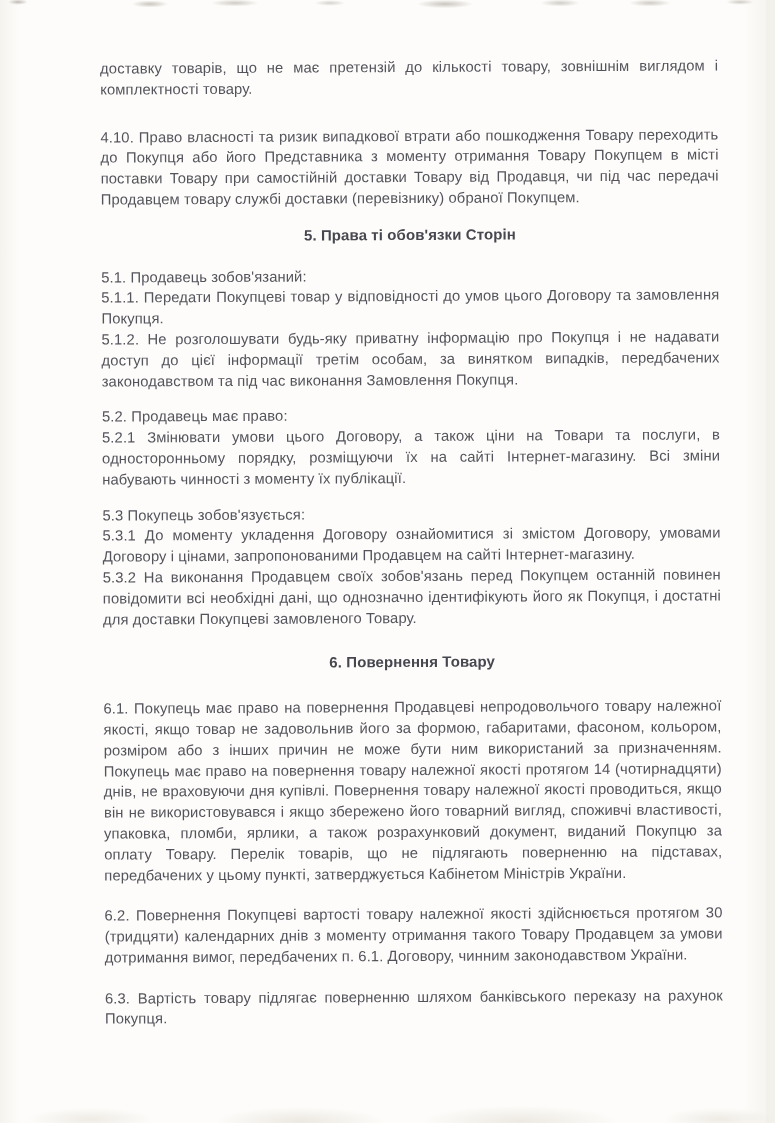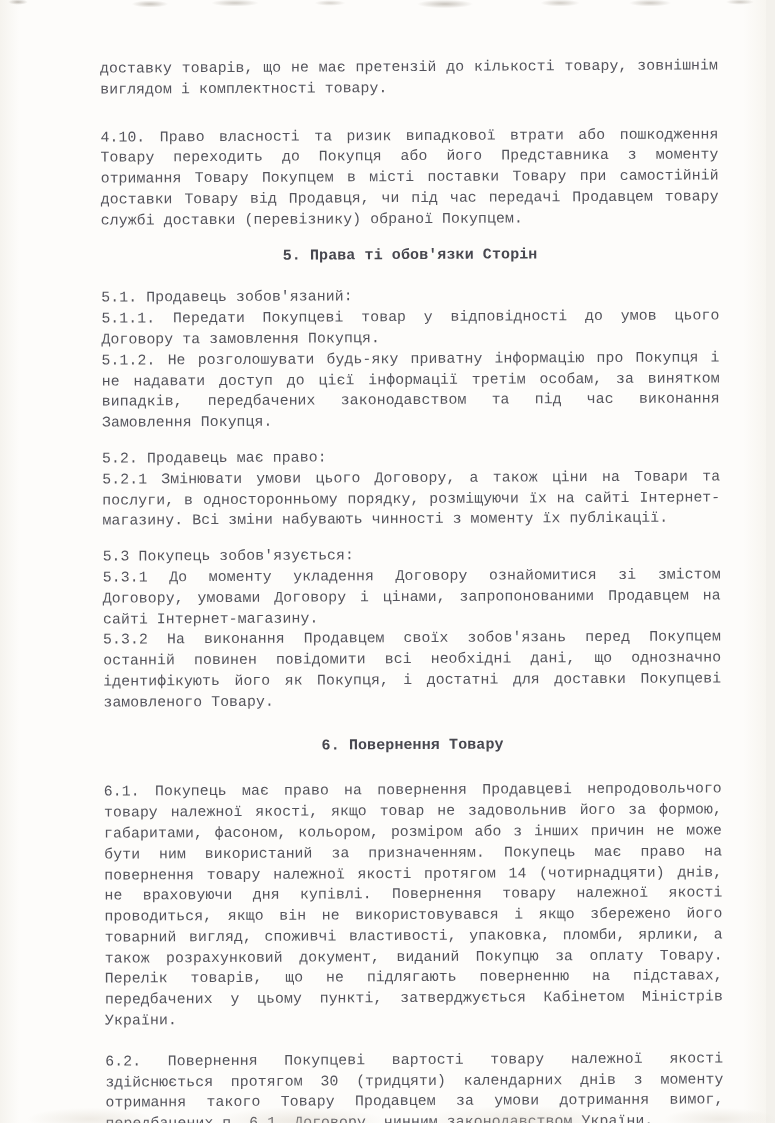--- a/index.html
+++ b/index.html
@@ -8,21 +8,20 @@
     overflow: hidden;
     font-family: "Liberation Sans", sans-serif;
     background: #f3f1ec;
   }
   .page {
     position: relative;
     width: 766px; height: 1123px;
     background:
       linear-gradient(90deg, #f5f3ee 0%, #fdfcfa 2.5%, #fdfcfa 97%, #f7f5f0 100%),
       #fdfcfa;
-    font-family: Liberation Mono, monospace;
   }
   
   .speckle-top {
     position: absolute; top: 0; left: 0; width: 775px; height: 12px;
     background:
       radial-gradient(14px 4px at 18px 2px,  rgba(140,132,120,0.55), transparent 70%),
       radial-gradient(26px 5px at 150px 4px, rgba(150,142,130,0.50), transparent 70%),
       radial-gradient(34px 5px at 235px 3px, rgba(150,142,130,0.45), transparent 70%),
       radial-gradient(22px 4px at 330px 3px, rgba(155,147,135,0.40), transparent 70%),
       radial-gradient(40px 6px at 445px 4px, rgba(150,142,130,0.50), transparent 70%),

